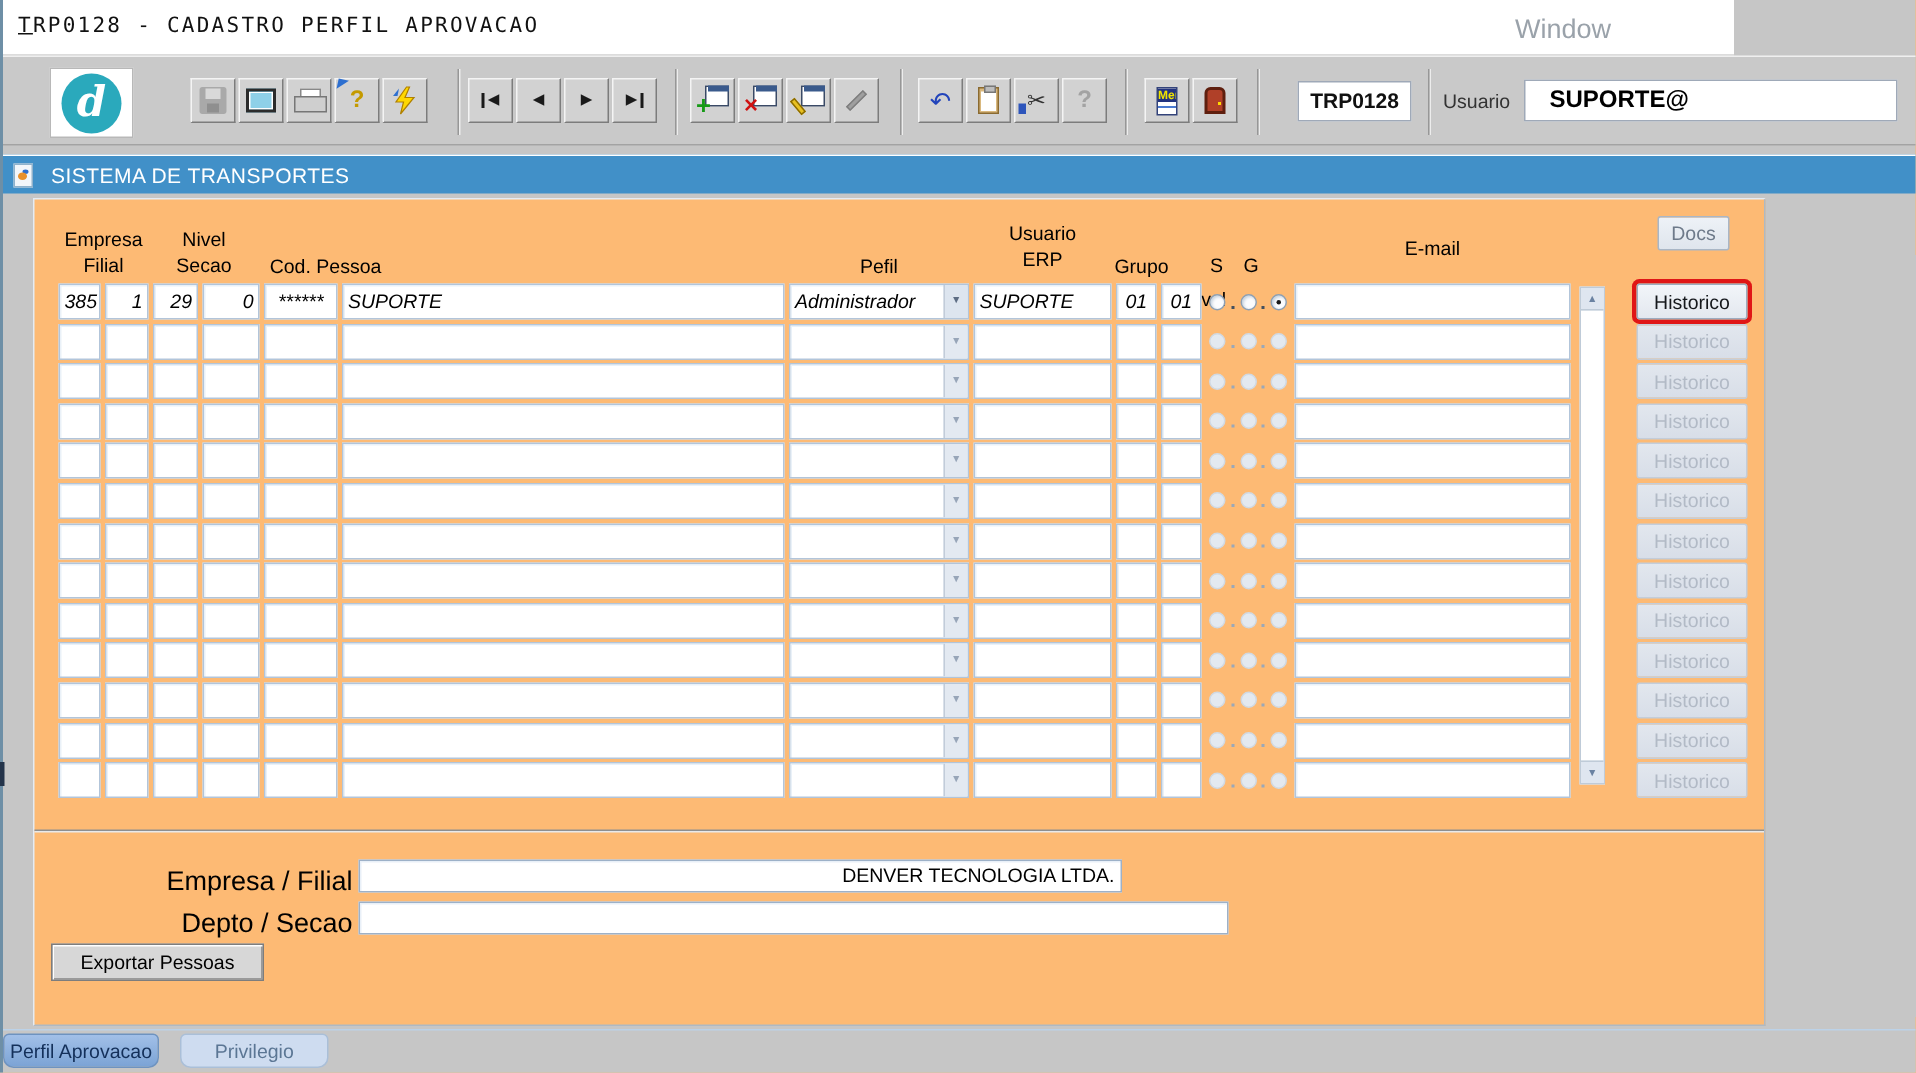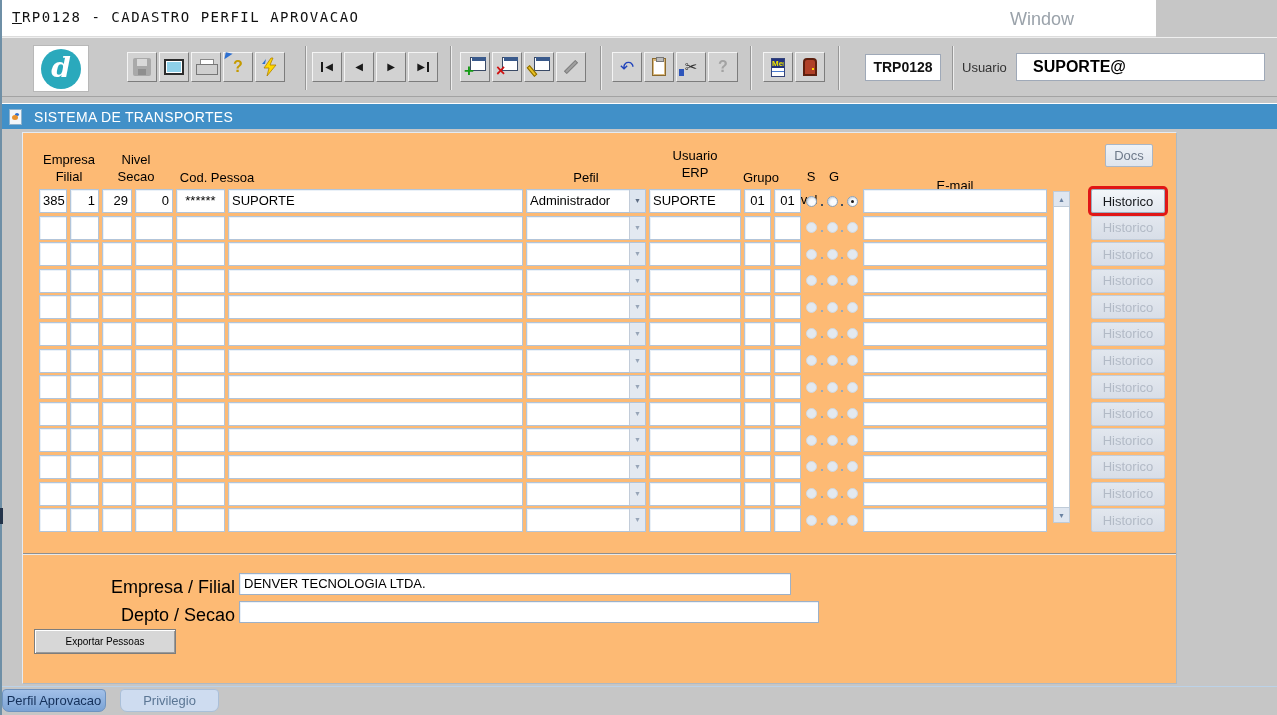--- a/index.html
+++ b/index.html
@@ -67,21 +67,21 @@
   .bluebar-title { position:absolute; left:34px; top:0; line-height:26px; color:#fff; font-size:14px; letter-spacing:0.3px; }
 
   
   .panel { position:absolute; left:22px; top:132px; width:1155px; height:552px; background:#fdba74; border:1px solid; border-color:#e4ebf3 #aeb9c4 #aeb9c4 #e4ebf3; }
   .hdr { position:absolute; color:#000; font-size:13px; text-align:center; line-height:17px; }
   .hdr span { display:block; }
 
   .docs-btn { position:absolute; left:1082px; top:11px; width:48px; height:23px; background:linear-gradient(#eef2f7,#dfe5ed); border:1px solid #a9b6c6; border-radius:2px; color:#6e7a8a; font-size:13px; text-align:center; line-height:21px; }
 
   
-  .grid-rows { position:absolute; left:16px; top:56px; }
+  .grid-rows { position:absolute; left:16px; top:56px;font-style:italic; }
   .grow { display:flex; height:24px; margin-bottom:2.6px; }
   .c { background:#fff; border:1px solid #b2c5da; box-shadow:inset 1px 1px 0 #eaf1f8; margin-right:3px; line-height:21px; font-size:13px; color:#000; padding:0 3px; white-space:nowrap; overflow:hidden; }
   .num { text-align:right; }
   .ctr { text-align:center; padding:0 1px; }
   .c-emp { width:28px; } .c-fil { width:29px; } .c-dep { width:30px; } .c-sec { width:38px; }
   .c-pes { width:49px; }
   .c-nom { width:295px; }
   .c-pef { width:120px; position:relative; padding-right:18px; }
   .c-pef .arr { position:absolute; right:0; top:0; bottom:0; width:16px; background:#e3e9f1; border-left:1px solid #c2ccd9; color:#97a5b8; font-size:7px; text-align:center; line-height:21px; }
   .grow:first-child .c-pef .arr { color:#5d6d84; background:#dde5ef; }
@@ -104,21 +104,21 @@
   .hist-col { position:absolute; left:1068px; top:56px; width:66px; }
   .hist-btn { display:block; width:74px; height:24px; margin-bottom:2.6px; background:linear-gradient(#e2e7ee,#d8deE8); border:1px solid #c3cdda; border-radius:2px; color:#b2bac6; font-size:13px; font-family:"Liberation Sans",sans-serif; text-align:center; }
   .hist-btn.en { background:linear-gradient(#f2f5f9,#e3e8ef); border:1px solid #9cacc0; color:#15181c; }
   .hist-btn.hl { box-shadow:0 0 0 3px #e01616; position:relative; z-index:5; }
 
   .hsep { position:absolute; left:0px; top:420px; width:1153px; height:2px; border-top:1px solid #8f8f8f; border-bottom:1px solid #e9e9e9; }
 
   
   .f-lbl { position:absolute; font-size:18px; color:#000; text-align:right; }
   .f-in { position:absolute; height:22px; background:#fff; border:1px solid #9db1c8; box-shadow:inset 1px 1px 0 #e9f0f8; line-height:20px; padding:0 4px; font-size:13px; color:#000; }
-  .export-btn { position:absolute; left:11px; top:496px; width:142px; height:25px; background:#d7d7d7; border:1px solid #7d7d7d; box-shadow:inset 1px 1px 0 #ffffff, inset -1px -1px 0 #9a9a9a; font-size:10px; color:#000; text-align:center; line-height:23px; font-family:"Liberation Sans",sans-serif; }
+  .export-btn { position:absolute; left:11px; top:496px; width:142px; height:25px; background:#d7d7d7; border:1px solid #7d7d7d; box-shadow:inset 1px 1px 0 #ffffff, inset -1px -1px 0 #9a9a9a; font-size:13px; color:#000; text-align:center; line-height:23px; font-family:"Liberation Sans",sans-serif; }
 
   
   .tabstrip { position:absolute; left:0; top:686px; width:1277px; height:29px; background:#c6c6c6; border-top:1px solid #bcd2e8; }
   .tab { position:absolute; top:2px; height:23px; text-align:center; line-height:22px; font-size:13px; border-radius:4px 4px 7px 7px; }
   .tab.active { left:2px; width:104px; background:linear-gradient(#a2c0e8,#7ba3d5); border:1px solid #6e93c0; color:#14305a; }
   .tab.inactive { left:120px; width:99px; background:#cedcf0; border:1px solid #aabfd8; color:#5b7694; }
 </style>
 </head>
 <body>
 
@@ -256,21 +256,21 @@
     </div>
   <div class="hdr" style="left:751px; top:36px; width:58px;margin-top:22px;">
       <span>Nivel</span>
     </div>
   <div class="hdr" style="left:777px; top:35px; width:22px;">
       <span>S</span>
     </div>
   <div class="hdr" style="left:800px; top:35px; width:22px;">
       <span>G</span>
     </div>
-  <div class="hdr" style="left:840px; top:44px; width:184px;">
+  <div class="hdr" style="left:840px; top:24px; width:184px;">
       <span>E-mail</span>
     </div>
 
   <button class="docs-btn">Docs</button>
 
   <div class="grid-rows">
       <div class="grow">
     <div class="c c-emp num">385</div>
     <div class="c c-fil num">1</div>
     <div class="c c-dep num">29</div>
@@ -588,21 +588,21 @@
       <button class="hist-btn">Historico</button>
       <button class="hist-btn">Historico</button>
       <button class="hist-btn">Historico</button>
       <button class="hist-btn">Historico</button>
       <button class="hist-btn">Historico</button>
     </div>
 
   <div class="hsep"></div>
 
   <div class="f-lbl" style="left:60px; top:444px; width:152px;">Empresa / Filial</div>
-  <div class="f-in" style="left:216px; top:440px; width:552px;">DENVER TECNOLOGIA LTDA.</div>
+  <div class="f-in" style="left:216px; top:440px; width:509px;text-align:right;">DENVER TECNOLOGIA LTDA.</div>
   <div class="f-lbl" style="left:60px; top:472px; width:152px;">Depto / Secao</div>
   <div class="f-in" style="left:216px; top:468px; width:580px;"></div>
   <button class="export-btn">Exportar Pessoas</button>
 </div>
 
 <div class="tabstrip">
   <div class="tab active">Perfil Aprovacao</div>
   <div class="tab inactive">Privilegio</div>
 </div>
 

